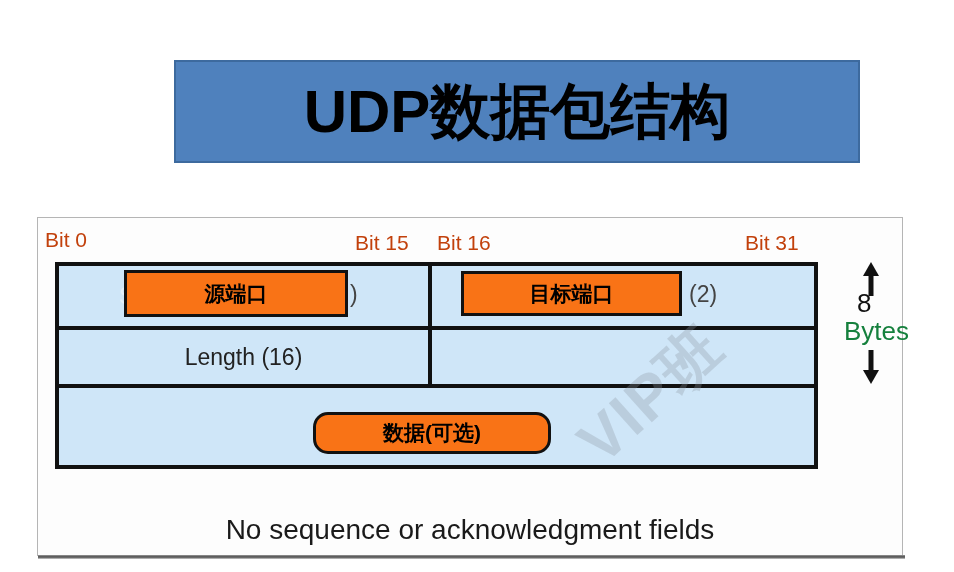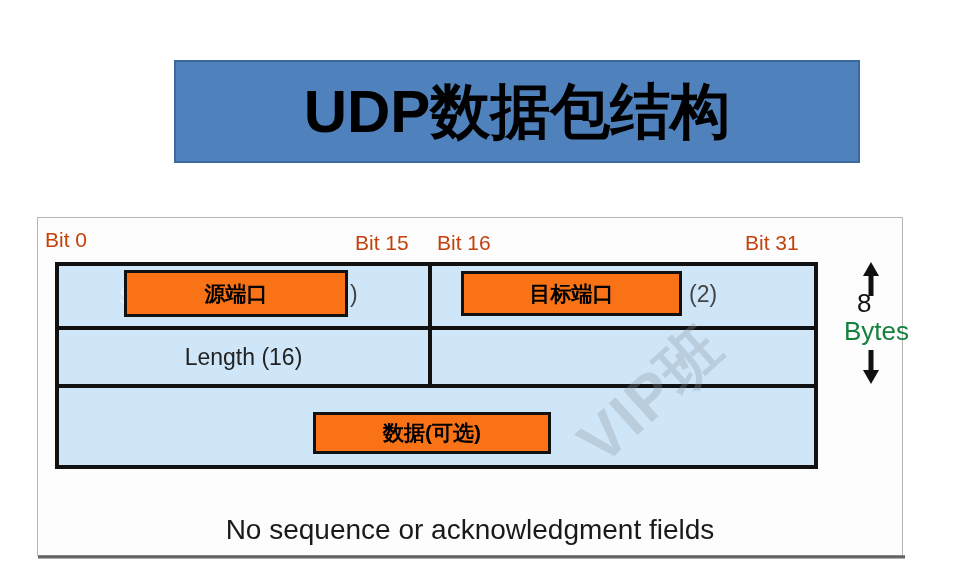--- a/index.html
+++ b/index.html
@@ -138,21 +138,21 @@
     align-items: center;
     justify-content: center;
     font-size: 21px;
     font-weight: bold;
     color: #000000;
     white-space: nowrap;
     z-index: 5;
   }
   #overlay-src  { left: 124px; top: 270px; width: 224px; height: 47px; }
   #overlay-dst  { left: 461px; top: 271px; width: 221px; height: 45px; }
-  #overlay-data { left: 313px; top: 412px; width: 238px; height: 42px; }
+  #overlay-data { left: 313px; top: 412px; width: 238px; height: 42px; border-radius: 15px; }
 
   .suffix {
     position: absolute;
     font-size: 23px;
     color: #444444;
     z-index: 4;
     white-space: nowrap;
   }
   #suffix-src { left: 350px; top: 281px; }
   #suffix-dst { left: 689px; top: 281px; }

